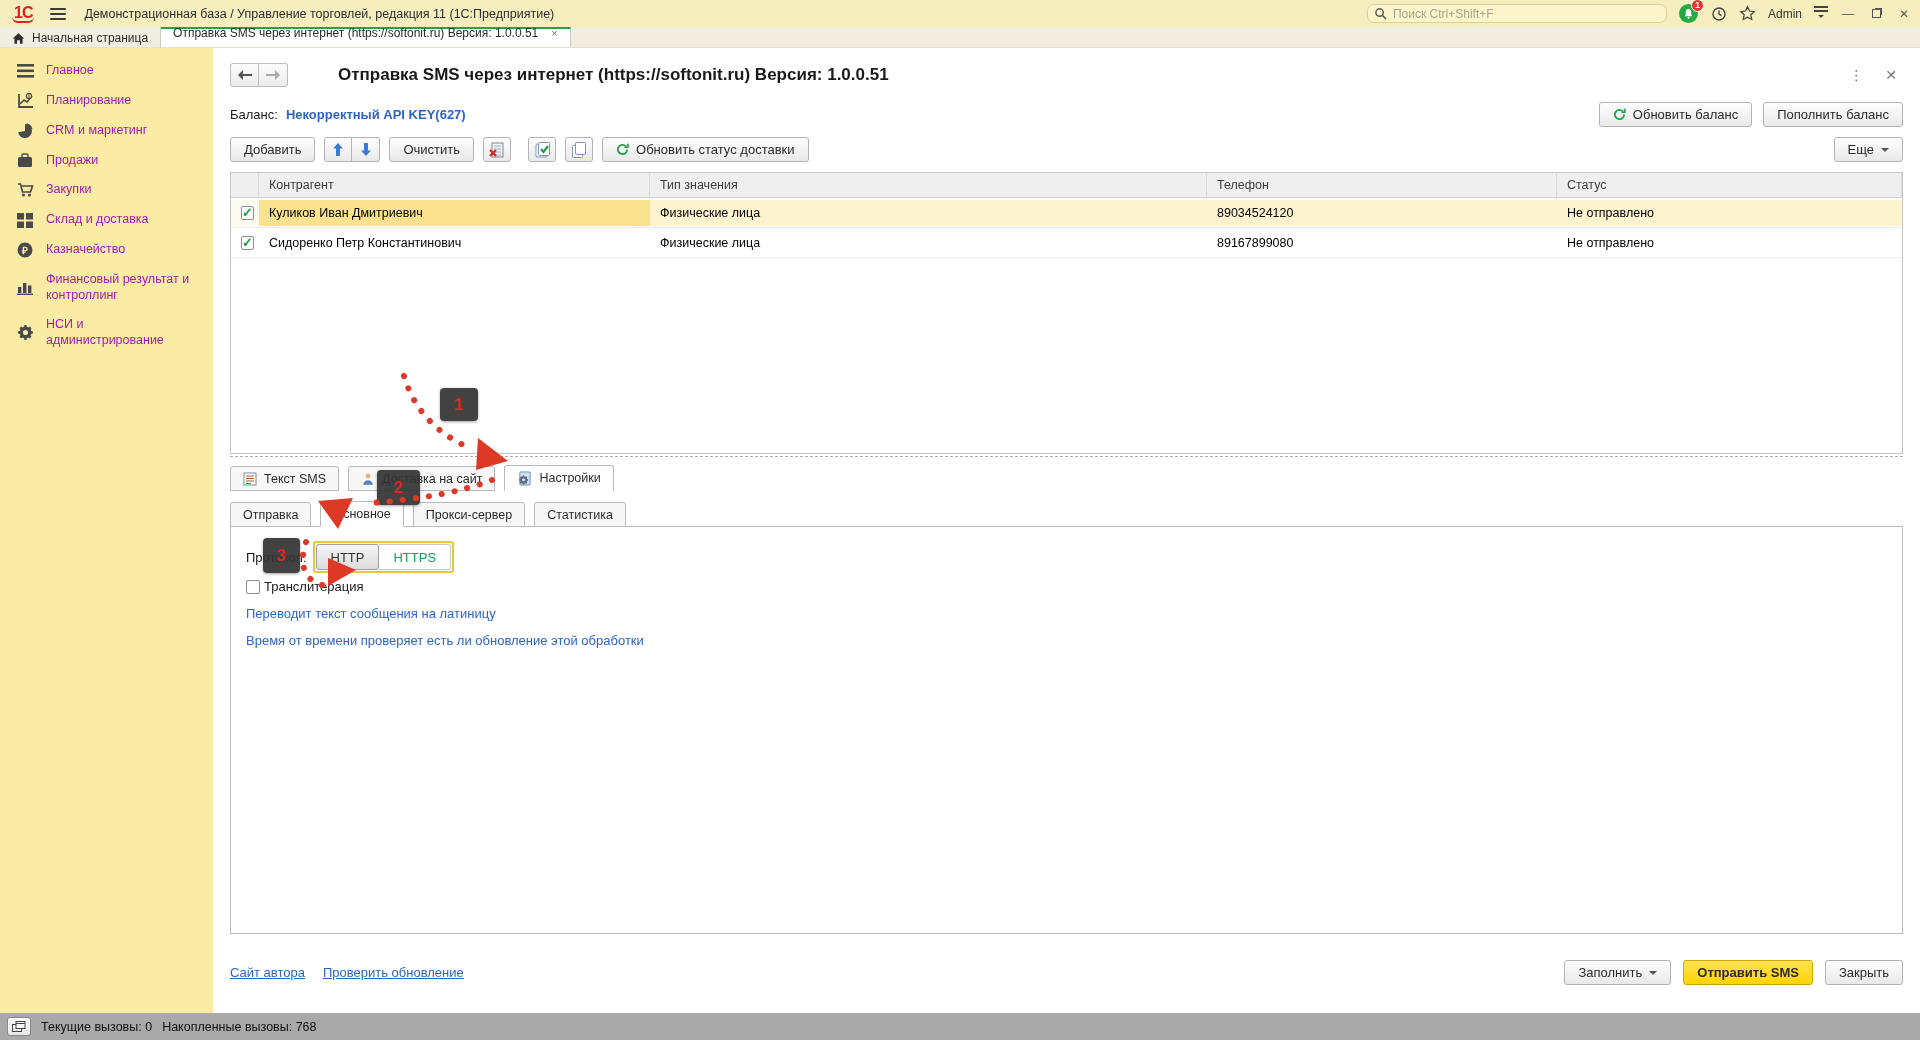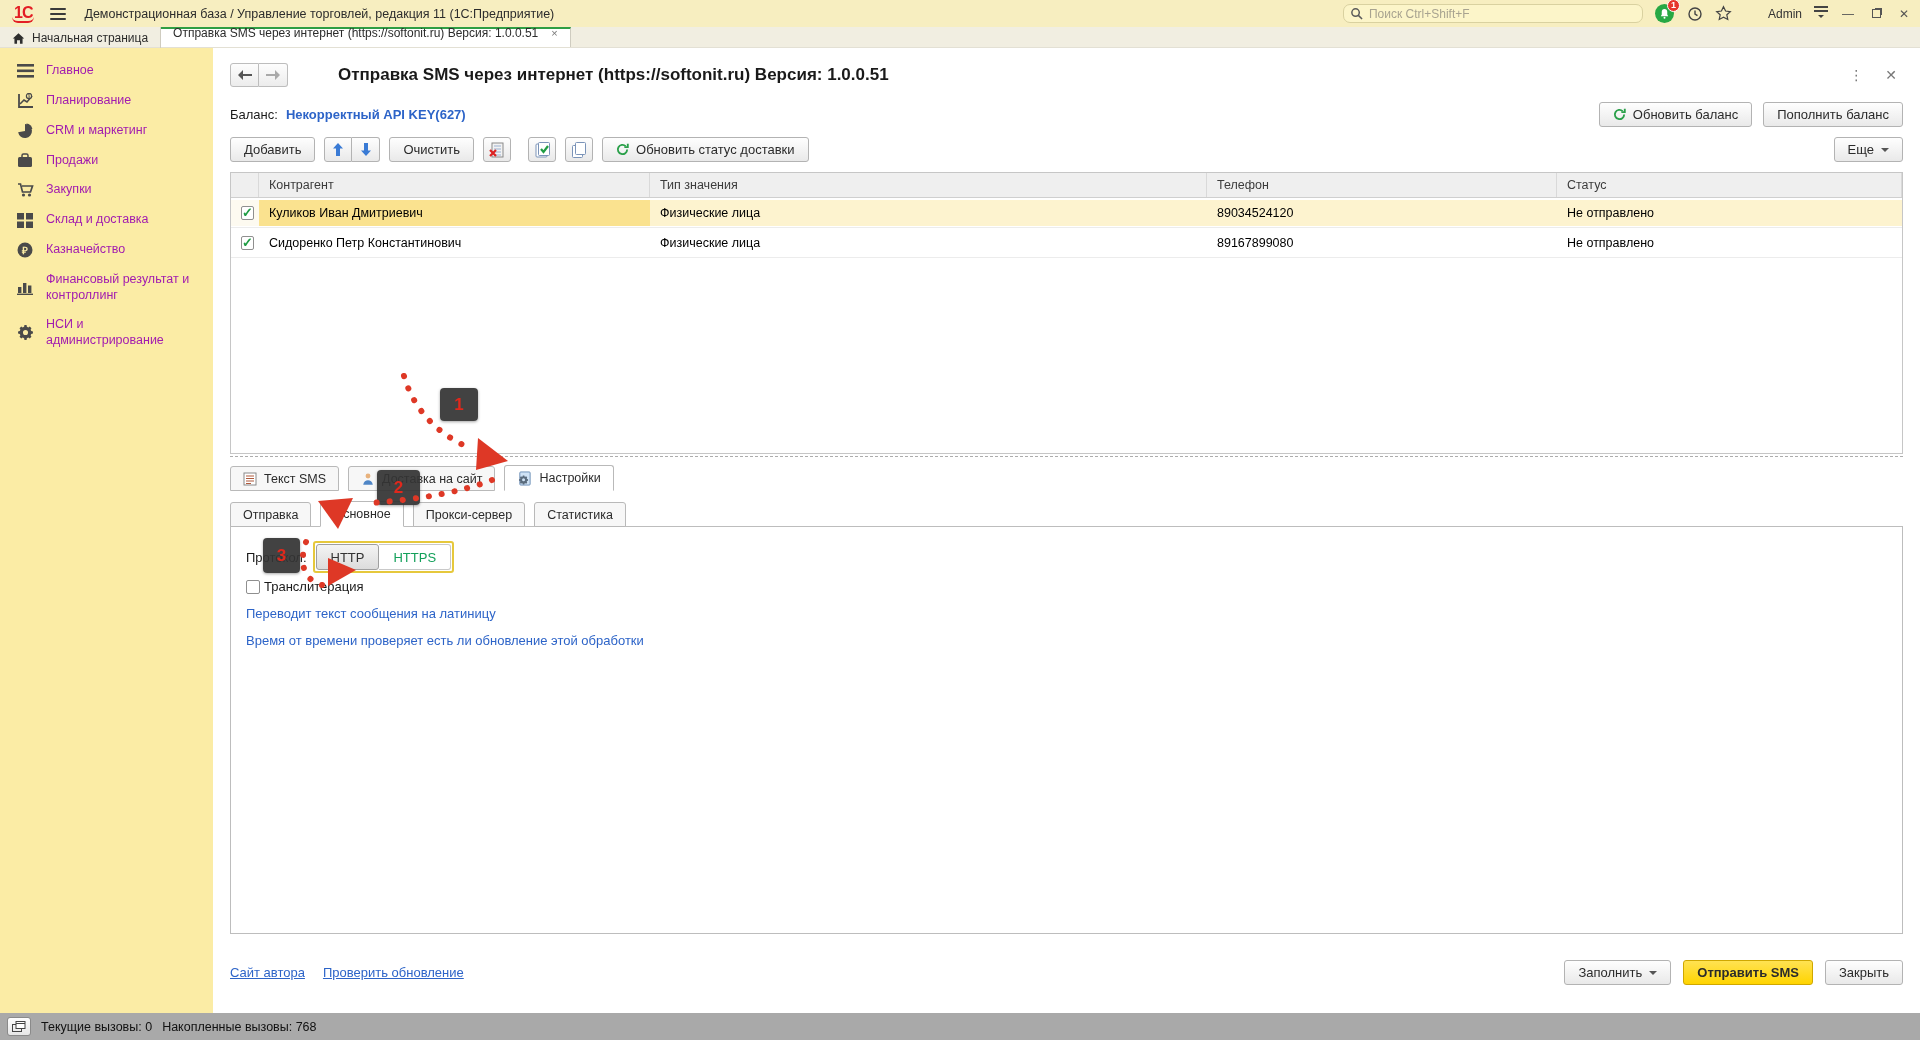--- a/index.html
+++ b/index.html
@@ -11,21 +11,21 @@
   .logo1c { color:#e31e24; font-weight:bold; font-size:16px; letter-spacing:-1px; border-bottom:2px solid #e31e24; line-height:15px; margin:0 4px; padding:0 2px 1px 2px; border-radius:0 0 6px 6px; }
   .hamb { width:16px; height:12px; margin:0 14px 0 12px; display:flex; flex-direction:column; justify-content:space-between; }
   .hamb i { height:2px; background:#3a3a3a; border-radius:1px; }
   .apptitle { font-size:12.5px; color:#2c2c2c; margin-left:4px; white-space:nowrap; }
   .top-right { margin-left:auto; display:flex; align-items:center; gap:12px; }
   .searchbox { width:300px; height:19px; background:#fcf5c9; border:1px solid #d9d1a0; border-radius:7px; display:flex; align-items:center; gap:6px; padding:0 6px; }
   .searchbox .ph { color:#a8a390; font-size:12px; }
   .bellwrap { position:relative; width:20px; height:20px; }
   .bellcirc { width:19px; height:19px; border-radius:50%; background:#27a844; display:flex; align-items:center; justify-content:center; }
   .badge { position:absolute; top:-5px; right:-5px; min-width:13px; height:13px; border-radius:7px; background:#e6372c; border:1px solid #fff; color:#fff; font-size:9px; font-weight:bold; display:flex; align-items:center; justify-content:center; padding:0 2px; }
-  .admin { font-size:12px; color:#333;margin-left:24px; }
+  .admin { font-size:12px; color:#333; }
   .winbtn { color:#555; font-size:12px; width:16px; text-align:center; }
   .maxbox { width:9px; height:9px; border:1px solid #555; display:inline-block; box-shadow:2px -2px 0 -1px #555; }
   .menu-caret { display:flex; flex-direction:column; align-items:center; gap:2px; }
   .menu-caret i { width:14px; height:2px; background:#444; }
   .menu-caret .c { width:0; height:0; border:3px solid transparent; border-top-color:#444; margin-top:1px; }
 
   
   .tabbar { height:21px; background:#f1eee1; display:flex; flex:0 0 21px; border-bottom:1px solid #e3e0d4; }
   .tab { display:flex; align-items:center; gap:7px; padding:11px 12px; font-size:12px; color:#2c2c2c; border-right:1px solid #cfccc0; }
   .tab.active { background:#fff; border-top:2px solid #2f9e44; border-right:1px solid #cfccc0; padding-top:0; }

